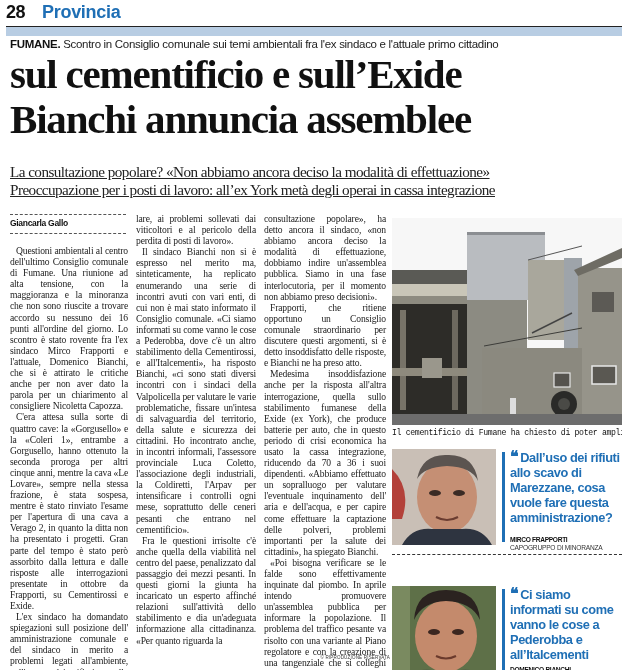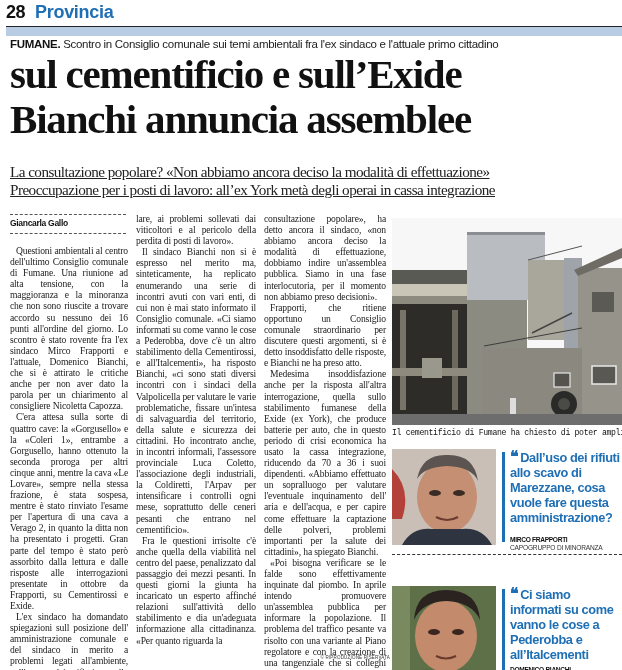--- a/index.html
+++ b/index.html
@@ -1,19 +1,19 @@
 <!DOCTYPE html>
 <html><head>
 <meta charset="utf-8">
 <style>
   * { box-sizing: border-box; margin: 0; padding: 0; }
   html, body { width: 622px; height: 670px; background: #ffffff; overflow: hidden; }
   body { position: relative; font-family: "Liberation Serif", serif; color: #1a1a1a; }
 
-  .page-header { position: absolute; left: 6px; top: 2px; width: 616px; height: 22px; display: flex; align-items: baseline; gap: 10px; }
+  .page-header { position: absolute; left: 6px; top: 2px; width: 616px; height: 22px; display: flex; align-items: baseline; gap: 17px; }
   .page-number { font-family: "Liberation Sans", sans-serif; font-weight: bold; font-size: 18px; color: #111; letter-spacing: -0.5px; }
   .section-name { font-family: "Liberation Sans", sans-serif; font-weight: bold; font-size: 18px; color: #1f6fb5; letter-spacing: -0.3px; }
   .header-rule { position: absolute; left: 6px; top: 26px; width: 616px; height: 1px; background: #222; }
   .header-band { position: absolute; left: 6px; top: 27px; width: 616px; height: 9px; background: #b8cde3; }
 
   .kicker { position: absolute; left: 10px; top: 38px; width: 610px; font-family: "Liberation Sans", sans-serif; font-size: 11.5px; color: #222; white-space: nowrap; letter-spacing: -0.3px; }
   .kicker-place { font-weight: bold; color: #111; margin-top: 41px; }
 
   .headline { position: absolute; left: 10px; top: 52px; width: 610px; font-family: "Liberation Serif", serif; font-weight: bold; font-size: 41px; line-height: 45px; color: #111; letter-spacing: -1.2px; }
 

